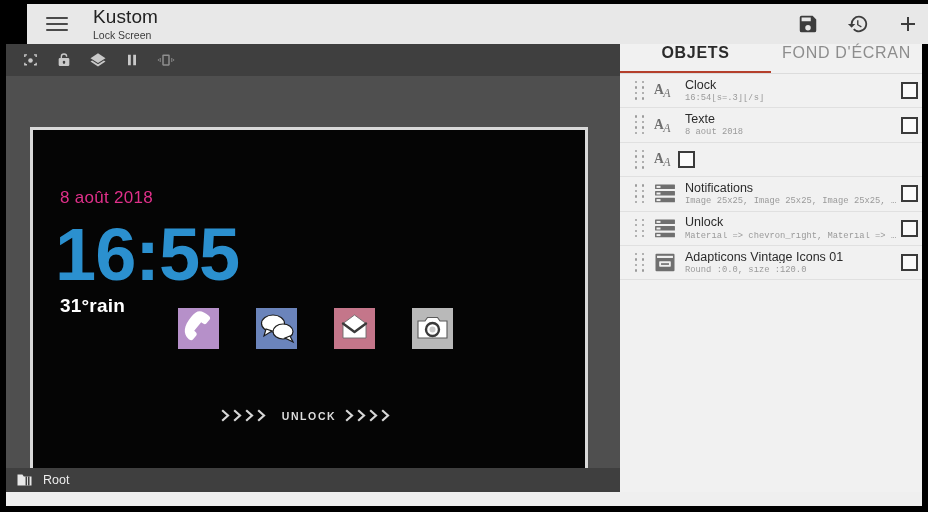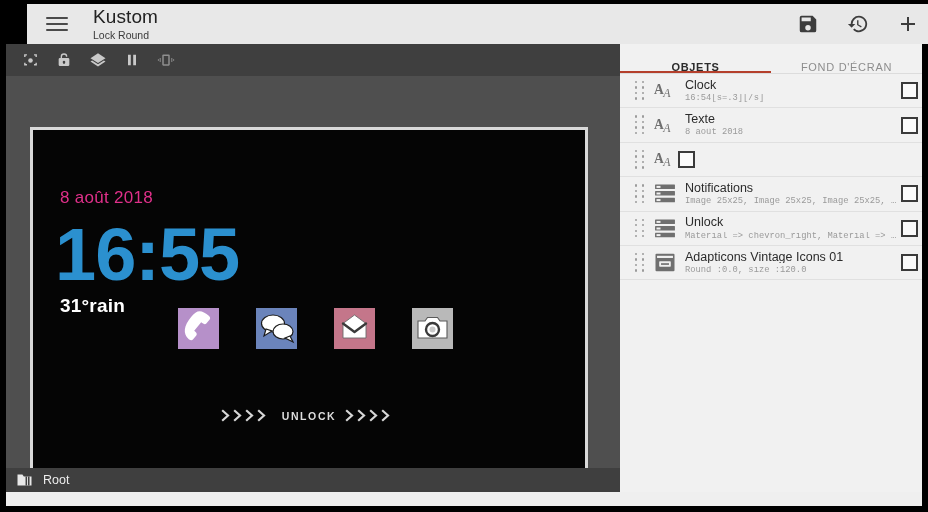--- a/index.html
+++ b/index.html
@@ -194,23 +194,23 @@
   }
   .tabs {
     position: relative;
     display: flex;
     height: 29px;
     background: #f1f1f1;
   }
   .tab {
     flex: 1;
     display: flex;
-    align-items: flex-end;
+    align-items: flex-start;
     justify-content: center;
-    font-size: 11px;
+    font-size: 16px;
     letter-spacing: .7px;
     color: #8d8d8d;
     cursor: pointer;
     position: relative;
   }
   .tab.active { color: #2b2b2b; font-weight: bold; }
   .tab.active::after {
     content: "";
     position: absolute;
     left: 0; right: 0; bottom: 0;
@@ -311,21 +311,21 @@
 <div id="app">
 
   <div class="appbar">
     <div class="hamburger">
       <i></i>
         <i></i>
         <i></i>
     </div>
     <div class="titleblock">
       <div class="apptitle">Kustom</div>
-      <div class="appsubtitle">Lock Round</div>
+      <div class="appsubtitle">Lock Screen</div>
     </div>
     <div class="appbar-spacer"></div>
     <div class="appbar-actions">
       <div class="abtn">
         <svg width="22" height="22" viewBox="0 0 24 24">
           <path fill="#3d3d3d" d="M17 3H5a2 2 0 0 0-2 2v14a2 2 0 0 0 2 2h14a2 2 0 0 0 2-2V7l-4-4zm-5 16a3 3 0 1 1 0-6 3 3 0 0 1 0 6zm3-10H5V5h10v4z"></path>
         </svg>
       </div>
       <div class="abtn">
         <svg width="22" height="22" viewBox="0 0 24 24">

